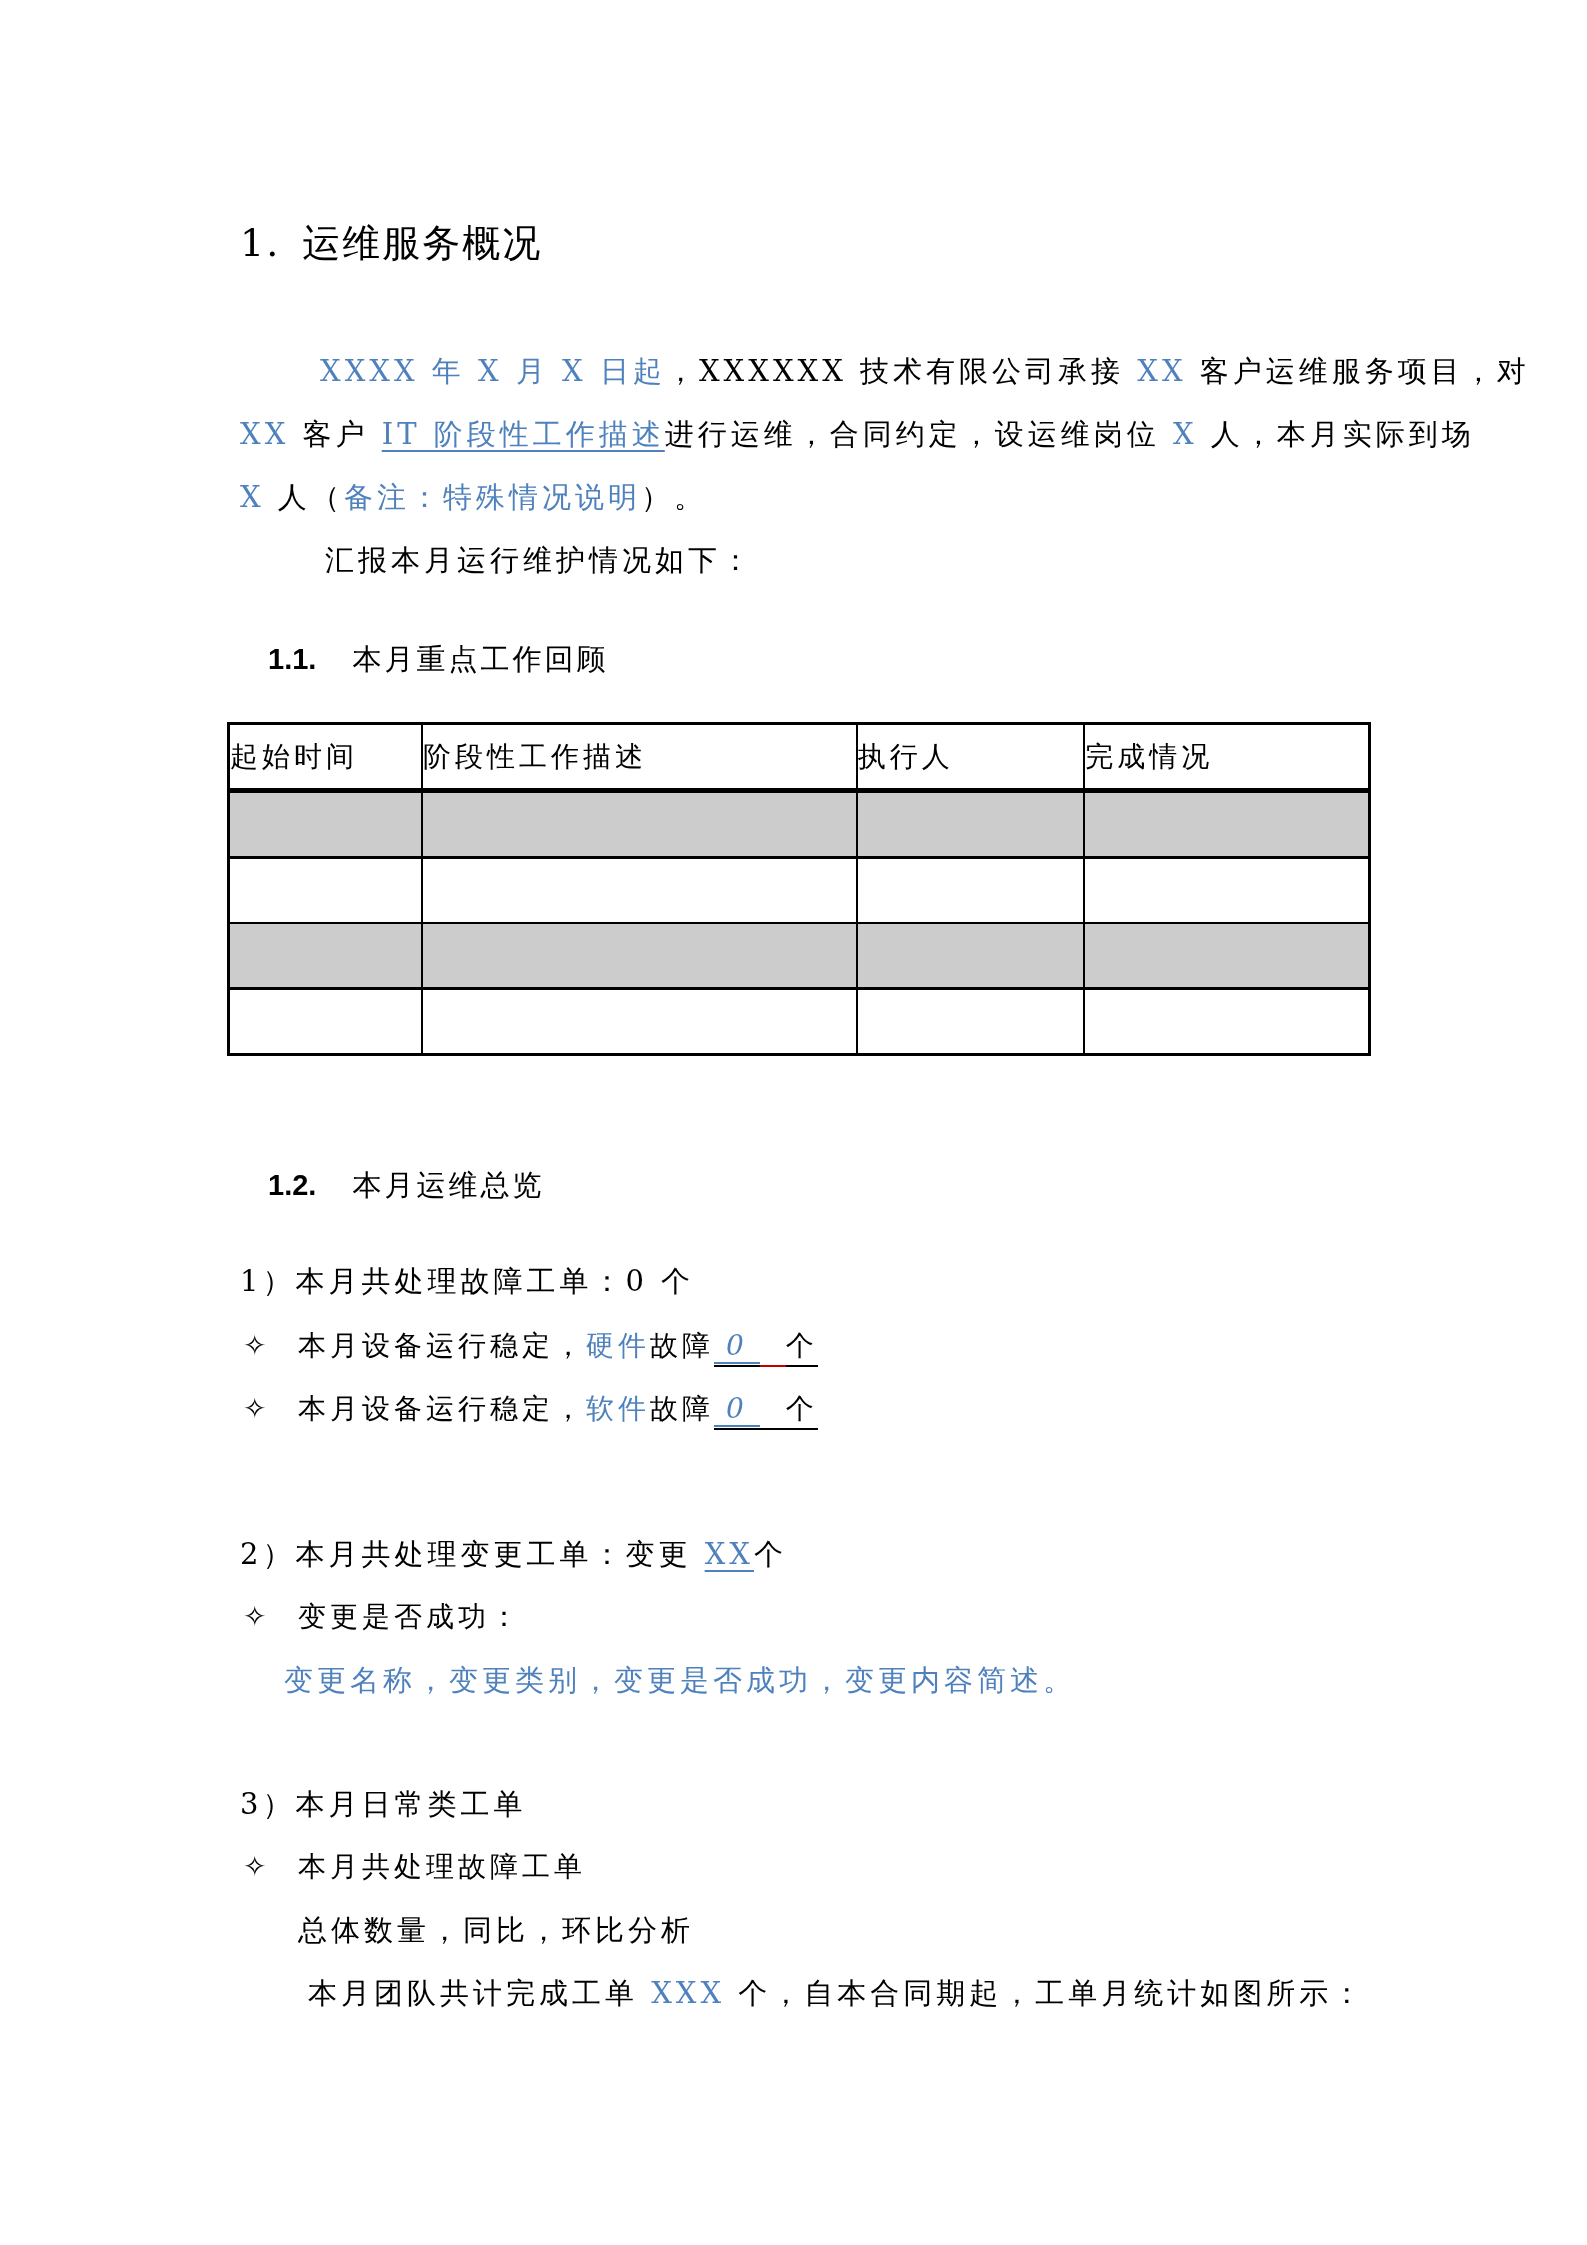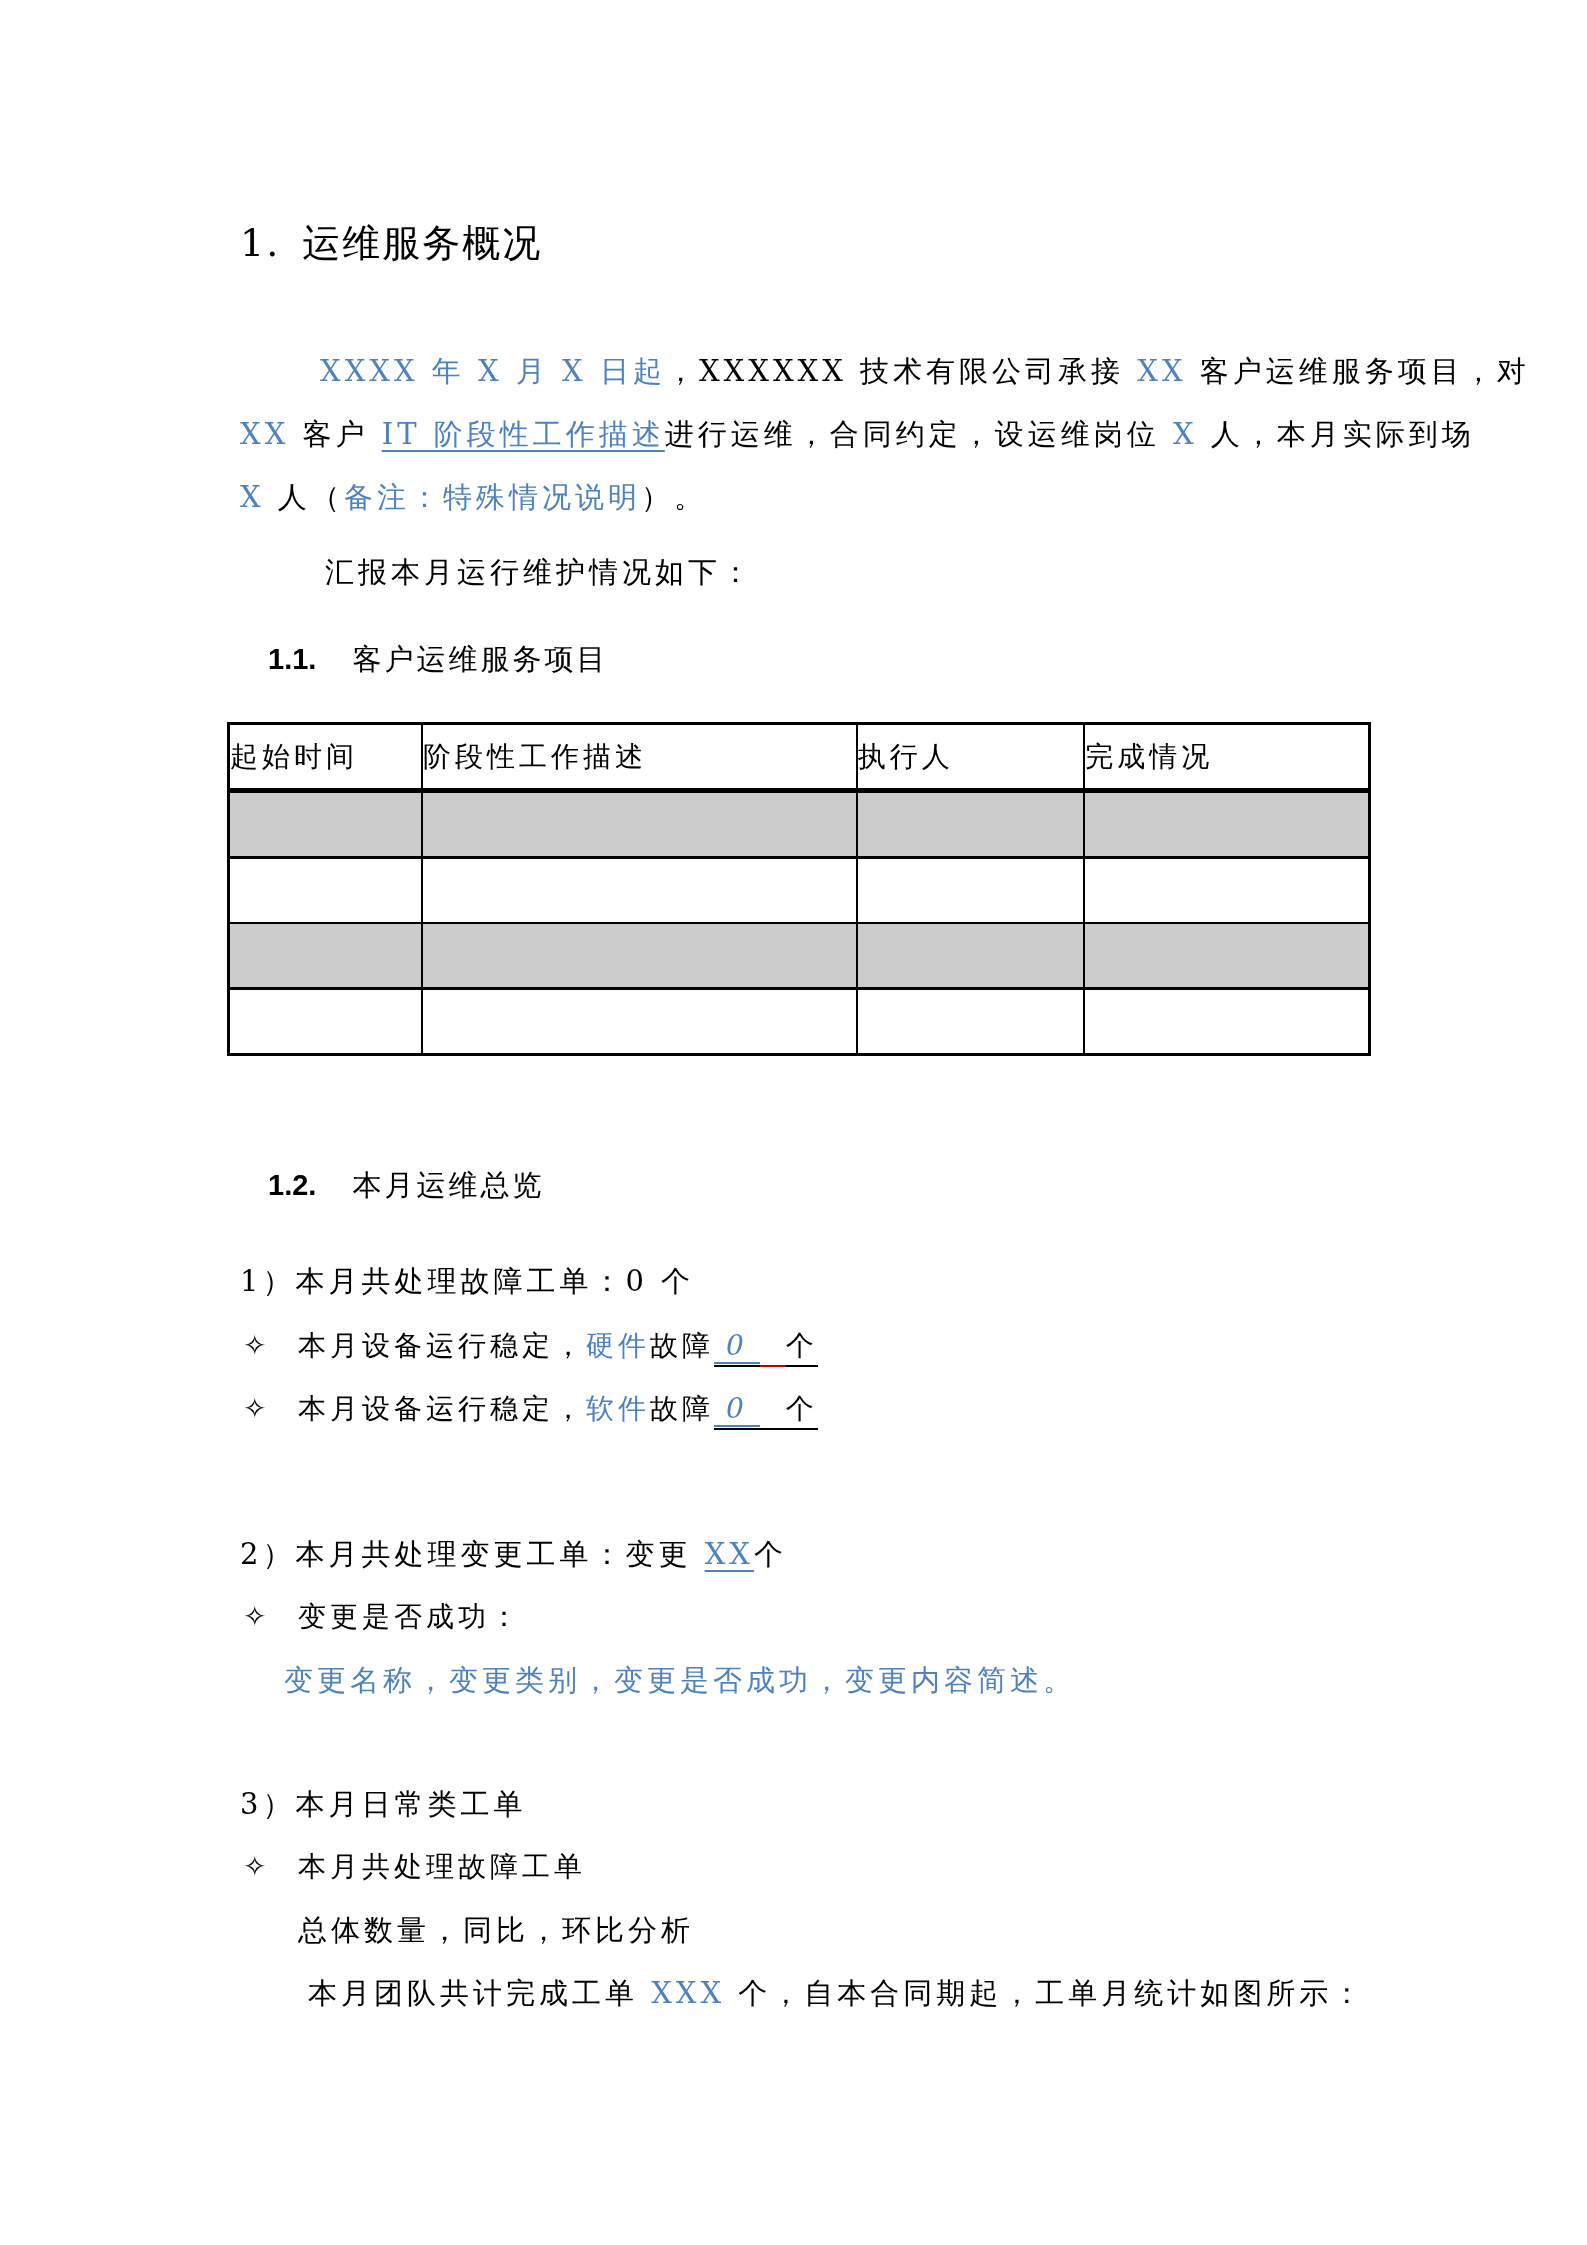--- a/index.html
+++ b/index.html
@@ -37,24 +37,24 @@
 
 <div class="abs para" style="left:320px; top:352px;">
   <span class="blue">XXXX 年 X 月 X 日起</span><span>，XXXXXX 技术有限公司承接 </span><span class="blue">XX</span><span> 客户运维服务项目，对</span>
 </div>
 <div class="abs para" style="top:415px;">
   <span class="blue">XX</span><span> 客户 </span><span class="blue u-blue">IT 阶段性工作描述</span><span>进行运维，合同约定，设运维岗位 </span><span class="blue">X</span><span> 人，本月实际到场</span>
 </div>
 <div class="abs para" style="top:478px;">
   <span class="blue">X</span><span> 人（</span><span class="blue">备注：特殊情况说明</span><span>）。</span>
 </div>
-<div class="abs para" style="left:325px; top:541px;margin-top:12px;">汇报本月运行维护情况如下：</div>
+<div class="abs para" style="left:325px; top:541px;">汇报本月运行维护情况如下：</div>
 
 <div class="abs h2" style="top:640px;">
-  <span class="num">1.1.</span><span>客户运维服务项目</span>
+  <span class="num">1.1.</span><span>本月重点工作回顾</span>
 </div>
 
 <table class="review">
   <colgroup>
     <col style="width:194px">
       <col style="width:436px">
       <col style="width:228px">
       <col style="width:286px">
   </colgroup>
   <thead>

